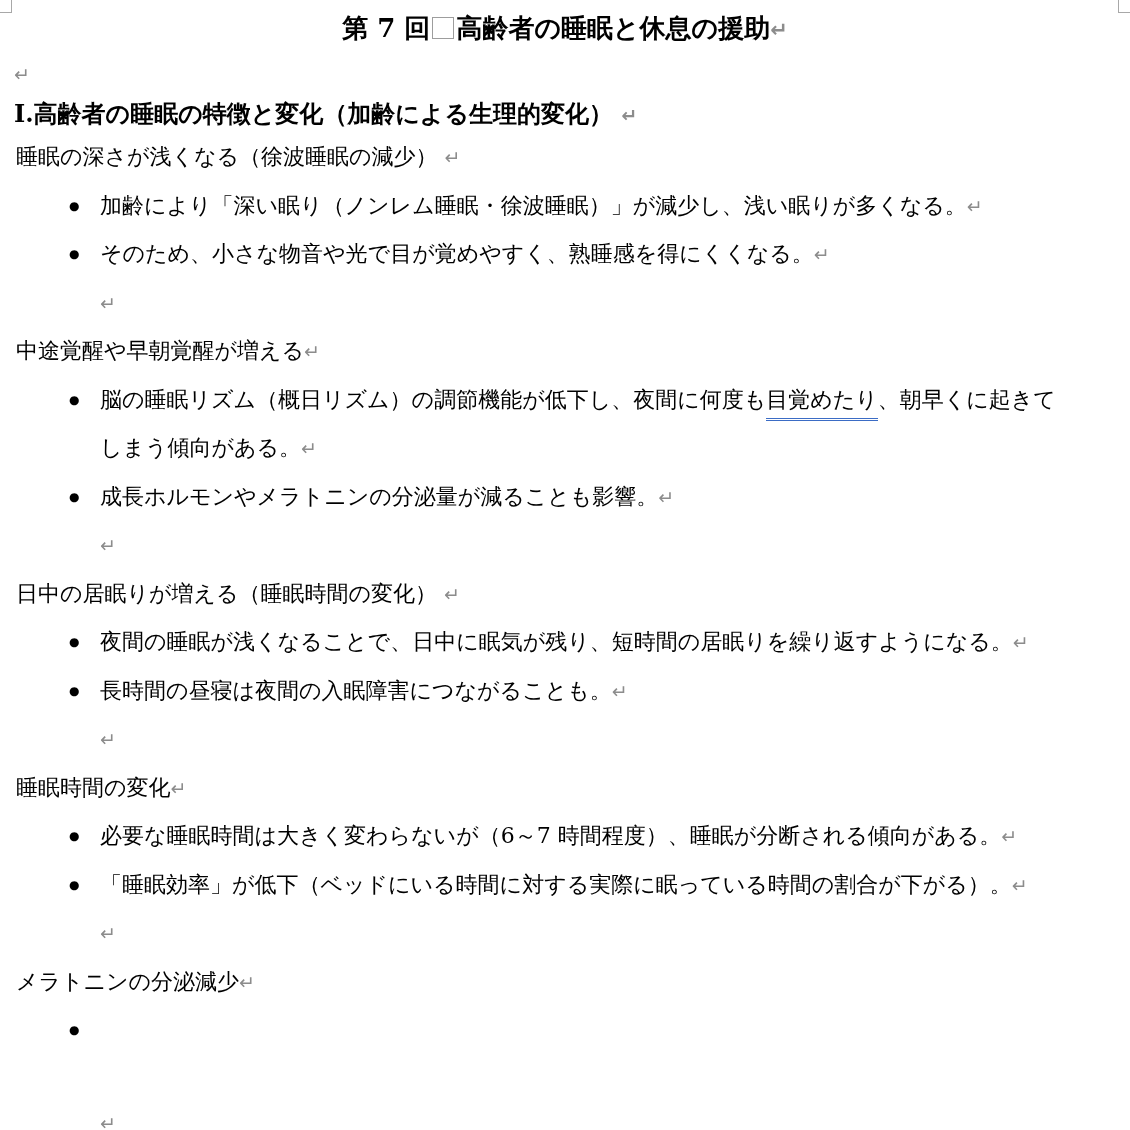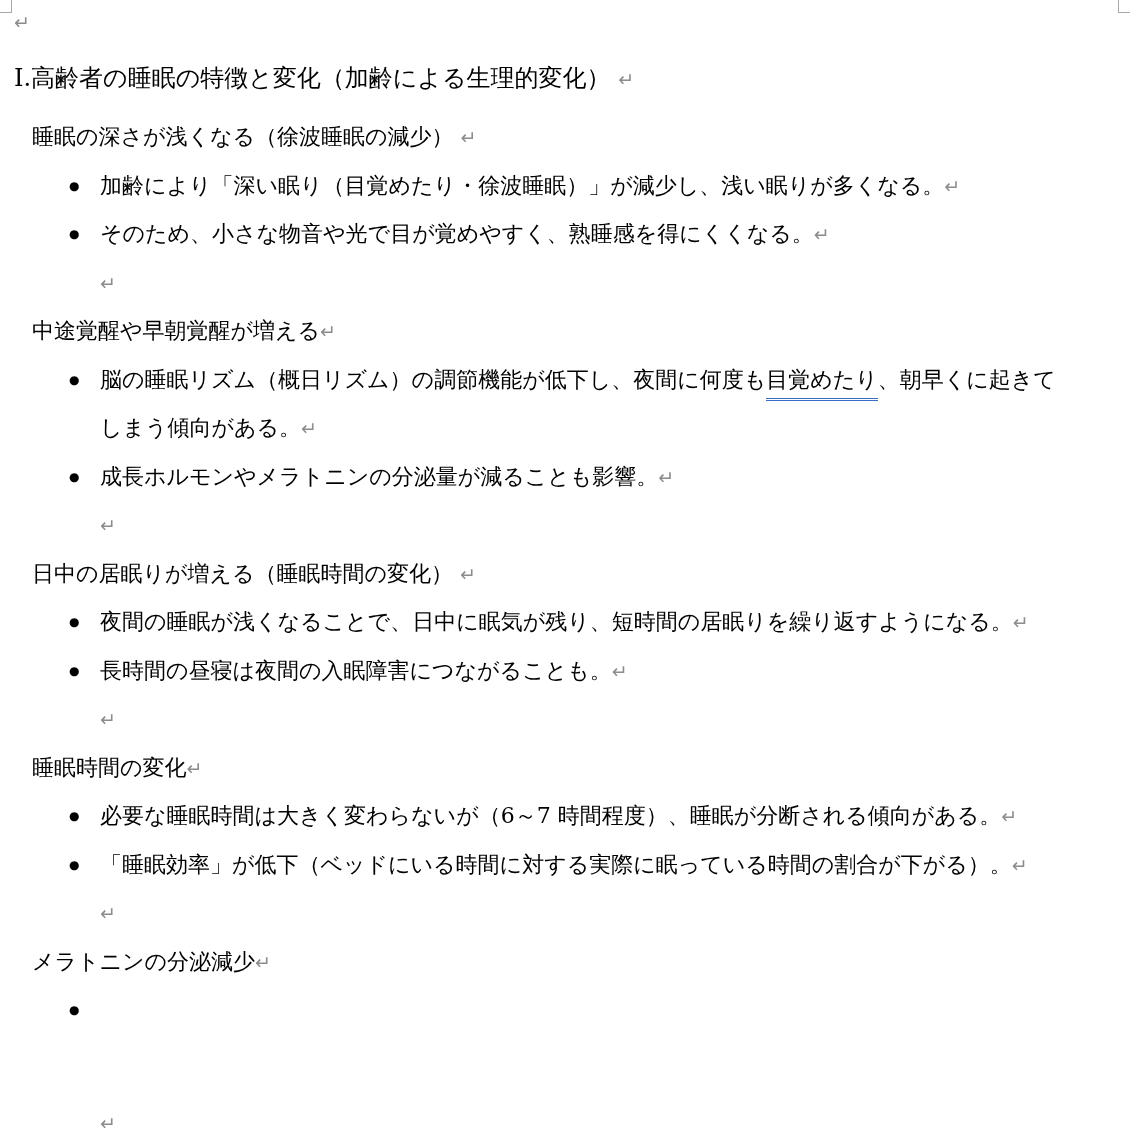--- a/index.html
+++ b/index.html
@@ -14,25 +14,25 @@
   .corner-tr{right:0;border-left:1px solid #a8a8a8;border-bottom:1px solid #a8a8a8;}
 
   .doc{position:absolute;left:0;top:0;width:1130px;height:1130px;}
 
   .line{line-height:48.5px;white-space:nowrap;font-size:22px;}
   .title-line{
     text-align:center;font-weight:bold;font-size:26px;
     padding-top:6px;line-height:44px;white-space:nowrap;
   }
   .pilcrow-top-line{line-height:44px;padding-left:14px;font-size:22px;}
-  .heading-line{font-weight:normal;font-size:24px;line-height:68px;padding-left:14px;white-space:nowrap;}
+  .heading-line{font-weight:bold;font-size:24px;line-height:36px;padding-left:14px;white-space:nowrap;}
 
-  .header-line{padding-left:32px;}
+  .header-line{padding-left:16px;}
   .bullet-line{padding-left:100px;position:relative;}
-  .cont-line{padding-left:68px;margin-left:32px;}
+  .cont-line{padding-left:100px;}
   .pilcrow-indent-line{padding-left:100px;}
 
   .bullet-dot{
     position:absolute;left:69px;top:0;font-size:12px;line-height:48.5px;color:#000;
   }
   .pilcrow{color:#8c8c8c;font-size:19px;font-family:"DejaVu Sans","Liberation Sans",sans-serif;}
   .title-line .pilcrow{font-size:21px;}
   .fw-space{
     display:inline-block;width:20px;height:20px;border:1px solid #9d9d9d;
     vertical-align:-2px;margin:0 2px;
@@ -41,27 +41,28 @@
   .pilcrow-cut{position:absolute;left:100px;top:1112px;line-height:normal;}
 </style>
 </head>
 <body>
 
 <div class="corner corner-tl"></div>
 <div class="corner corner-tr"></div>
 
 <div class="doc">
 
+  <div class="title-line"><span>第 7 回</span><span class="fw-space"></span><span>高齢者の睡眠と休息の援助</span><span class="pilcrow">↵</span></div>
 
   <div class="pilcrow-top-line"><span class="pilcrow">↵</span></div>
 
   <div class="heading-line"><span>Ⅰ.高齢者の睡眠の特徴と変化（加齢による生理的変化）</span> <span class="pilcrow">↵</span></div>
 
   <div class="line header-line"><span>睡眠の深さが浅くなる（徐波睡眠の減少）</span> <span class="pilcrow">↵</span></div>
-  <div class="line bullet-line"><span class="bullet-dot">●</span><span>加齢により「深い眠り（目覚めたり・徐波睡眠）」が減少し、浅い眠りが多くなる。</span><span class="pilcrow">↵</span></div>
+  <div class="line bullet-line"><span class="bullet-dot">●</span><span>加齢により「深い眠り（ノンレム睡眠・徐波睡眠）」が減少し、浅い眠りが多くなる。</span><span class="pilcrow">↵</span></div>
   <div class="line bullet-line"><span class="bullet-dot">●</span><span>そのため、小さな物音や光で目が覚めやすく、熟睡感を得にくくなる。</span><span class="pilcrow">↵</span></div>
   <div class="line pilcrow-indent-line"><span class="pilcrow">↵</span></div>
 
   <div class="line header-line"><span>中途覚醒や早朝覚醒が増える</span><span class="pilcrow">↵</span></div>
   <div class="line bullet-line"><span class="bullet-dot">●</span><span>脳の睡眠リズム（概日リズム）の調節機能が低下し、夜間に何度も</span><span class="grammar">目覚めたり</span><span>、朝早くに起きて</span></div>
   <div class="line cont-line"><span>しまう傾向がある。</span><span class="pilcrow">↵</span></div>
   <div class="line bullet-line"><span class="bullet-dot">●</span><span>成長ホルモンやメラトニンの分泌量が減ることも影響。</span><span class="pilcrow">↵</span></div>
   <div class="line pilcrow-indent-line"><span class="pilcrow">↵</span></div>
 
   <div class="line header-line"><span>日中の居眠りが増える（睡眠時間の変化）</span> <span class="pilcrow">↵</span></div>

